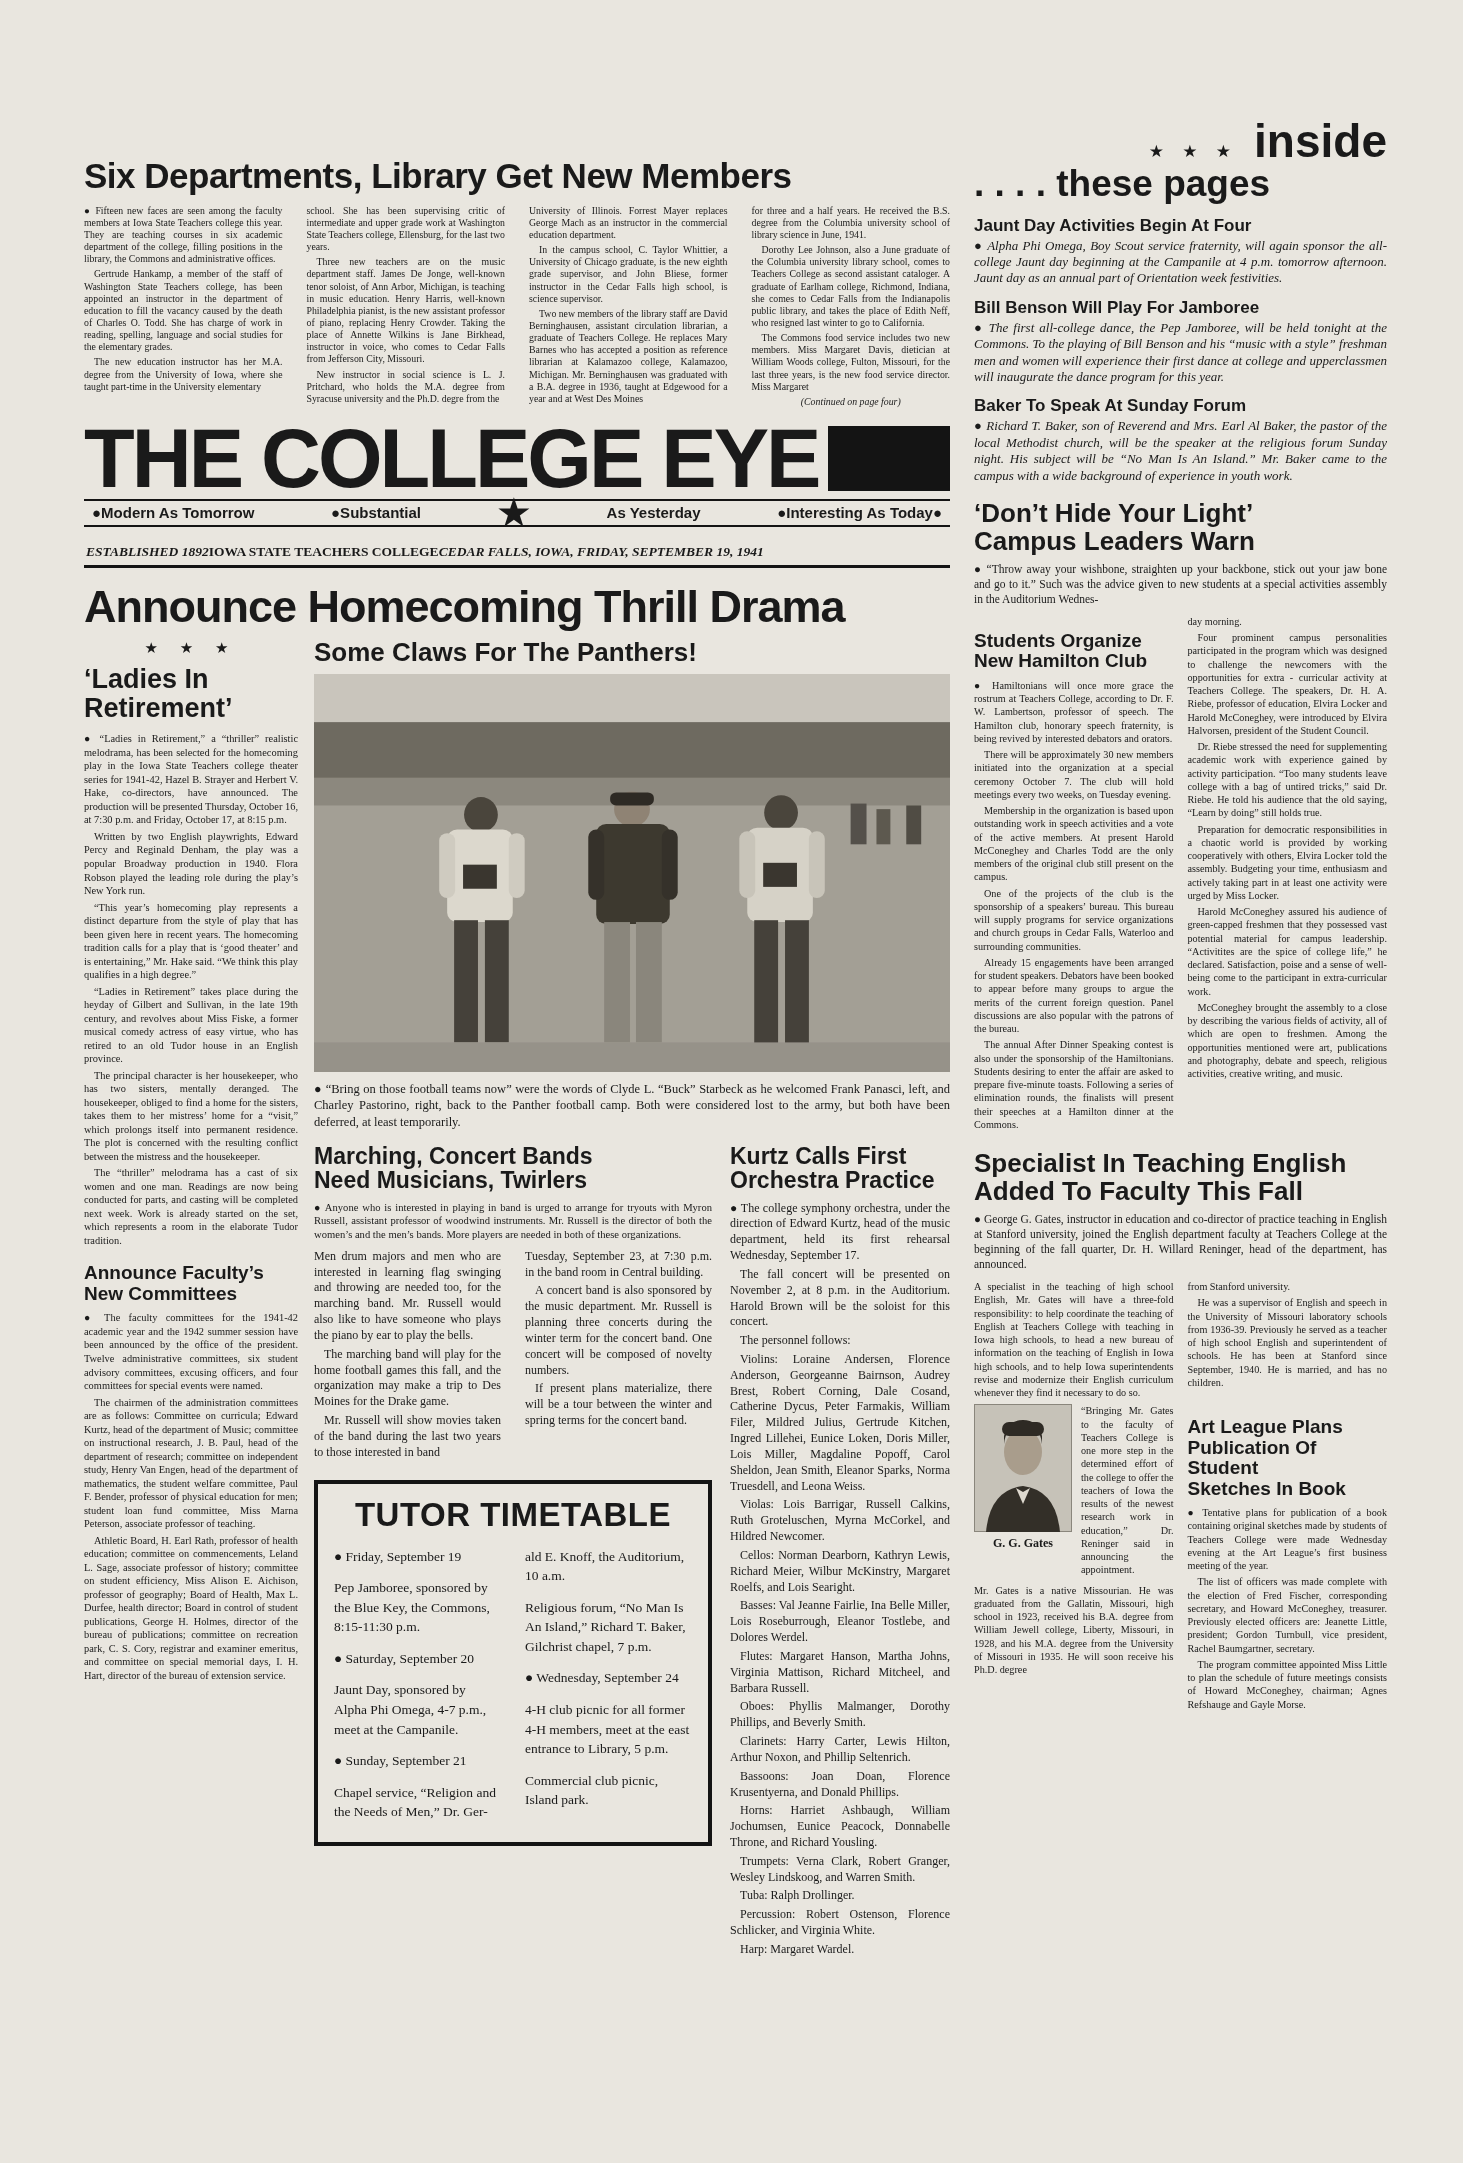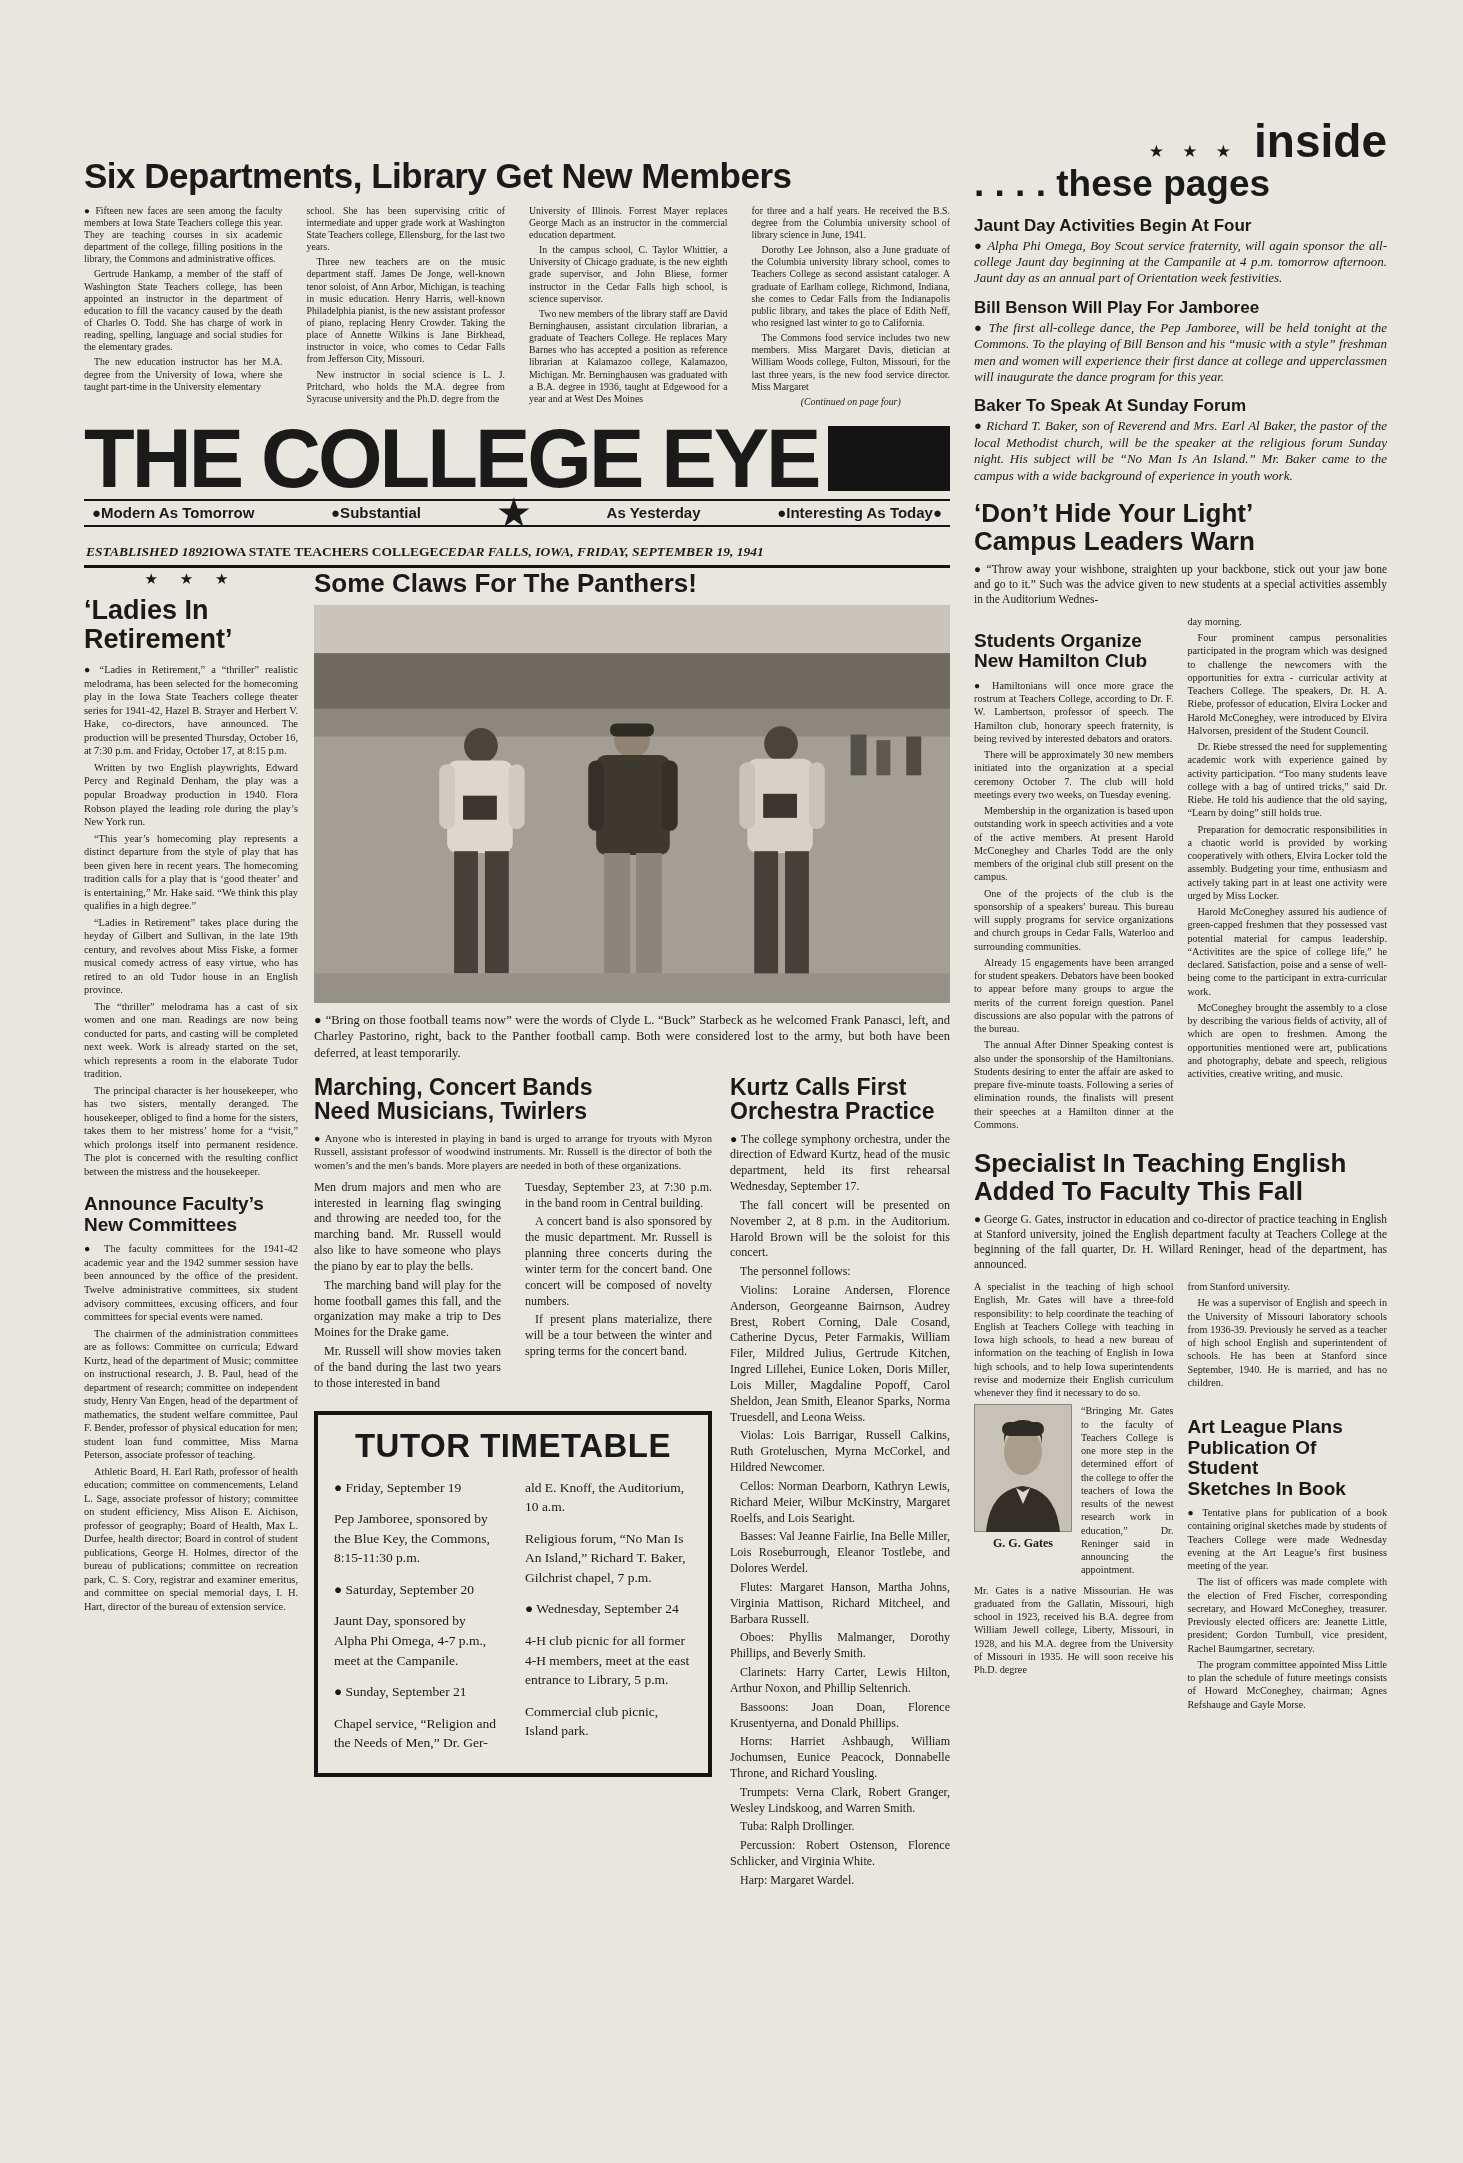--- a/index.html
+++ b/index.html
@@ -133,32 +133,33 @@
         <span data-bind="masthead.tagline.3">●Interesting As Today●</span>
       </div>
       <div class="dateline">
         <span class="est" data-bind="masthead.established">ESTABLISHED 1892</span>
         <span class="college" data-bind="masthead.college">IOWA STATE TEACHERS COLLEGE</span>
         <span class="date" data-bind="masthead.dateline">CEDAR FALLS, IOWA, FRIDAY, SEPTEMBER 19, 1941</span>
       </div>
     </header>
 
     <section>
+      <h1 class="h-main" data-bind="homecoming.headline">Announce Homecoming Thrill Drama</h1>
       <div class="main-row">
 
         <aside class="ladies-col">
           <div class="stars" data-bind="homecoming.stars">★  ★  ★</div>
           <h2 class="h-ladies" data-bind="ladies.headline">‘Ladies In Retirement’</h2>
           <div data-bind-list="ladies.paragraphs">
               <p class="para">● “Ladies in Retirement,” a “thriller” realistic melodrama, has been selected for the homecoming play in the Iowa State Teachers college theater series for 1941-42, Hazel B. Strayer and Herbert V. Hake, co-directors, have announced. The production will be presented Thursday, October 16, at 7:30 p.m. and Friday, October 17, at 8:15 p.m.</p>
               <p class="para">Written by two English playwrights, Edward Percy and Reginald Denham, the play was a popular Broadway production in 1940. Flora Robson played the leading role during the play’s New York run.</p>
               <p class="para">“This year’s homecoming play represents a distinct departure from the style of play that has been given here in recent years. The homecoming tradition calls for a play that is ‘good theater’ and is entertaining,” Mr. Hake said. “We think this play qualifies in a high degree.”</p>
               <p class="para">“Ladies in Retirement” takes place during the heyday of Gilbert and Sullivan, in the late 19th century, and revolves about Miss Fiske, a former musical comedy actress of easy virtue, who has retired to an old Tudor house in an English province.</p>
+              <p class="para">The principal character is her housekeeper, who has two sisters, mentally deranged. The housekeeper, obliged to find a home for the sisters, takes them to her mistress’ home for a “visit,” which prolongs itself into permanent residence. The plot is concerned with the resulting conflict between the mistress and the housekeeper.</p>
               <p class="para">The “thriller” melodrama has a cast of six women and one man. Readings are now being conducted for parts, and casting will be completed next week. Work is already started on the set, which represents a room in the elaborate Tudor tradition.</p>
-              <p class="para">The principal character is her housekeeper, who has two sisters, mentally deranged. The housekeeper, obliged to find a home for the sisters, takes them to her mistress’ home for a “visit,” which prolongs itself into permanent residence. The plot is concerned with the resulting conflict between the mistress and the housekeeper.</p>
             </div>
           <h3 class="h-sub">
             <span data-bind="committees.line1">Announce Faculty’s</span>
             <span data-bind="committees.line2">New Committees</span>
           </h3>
           <div data-bind-list="committees.paragraphs">
               <p class="para">● The faculty committees for the 1941-42 academic year and the 1942 summer session have been announced by the office of the president. Twelve administrative committees, six student advisory committees, excusing officers, and four committees for special events were named.</p>
               <p class="para">The chairmen of the administration committees are as follows: Committee on curricula; Edward Kurtz, head of the department of Music; committee on instructional research, J. B. Paul, head of the department of research; committee on independent study, Henry Van Engen, head of the department of mathematics, the student welfare committee, Paul F. Bender, professor of physical education for men; student loan fund committee, Miss Marna Peterson, associate professor of teaching.</p>
               <p class="para">Athletic Board, H. Earl Rath, professor of health education; committee on commencements, Leland L. Sage, associate professor of history; committee on student efficiency, Miss Alison E. Aichison, professor of geography; Board of Health, Max L. Durfee, health director; Board in control of student publications, George H. Holmes, director of the bureau of publications; committee on recreation park, C. S. Cory, registrar and examiner emeritus, and committee on special memorial days, I. H. Hart, director of the bureau of extension service.</p>
             </div>

